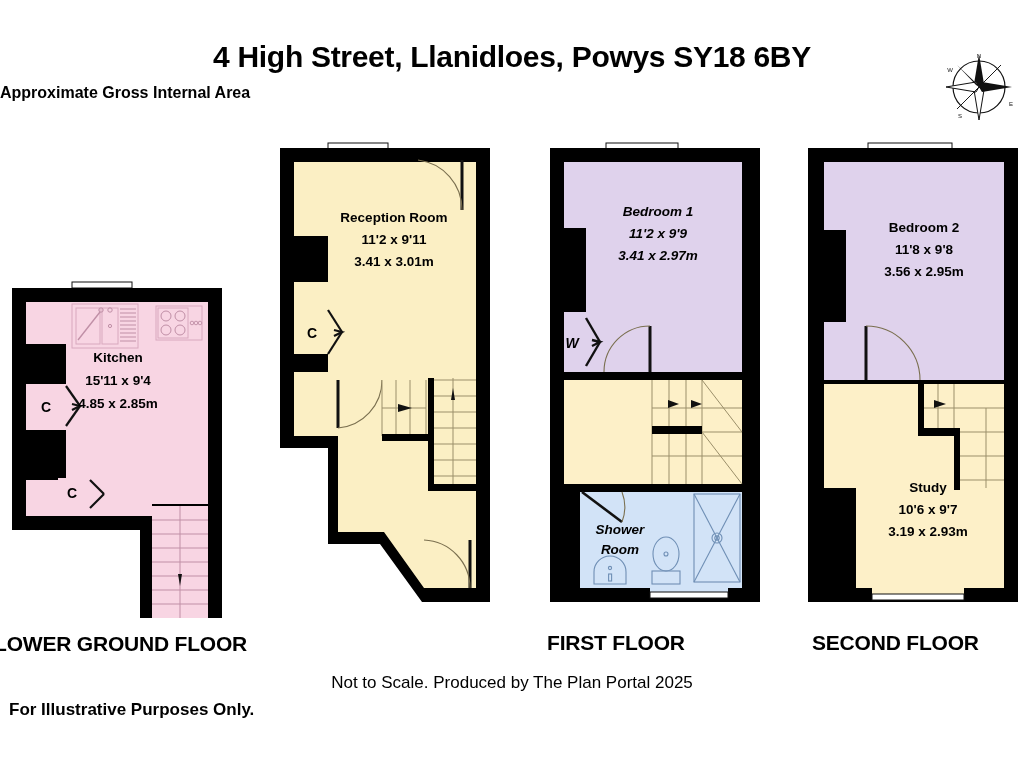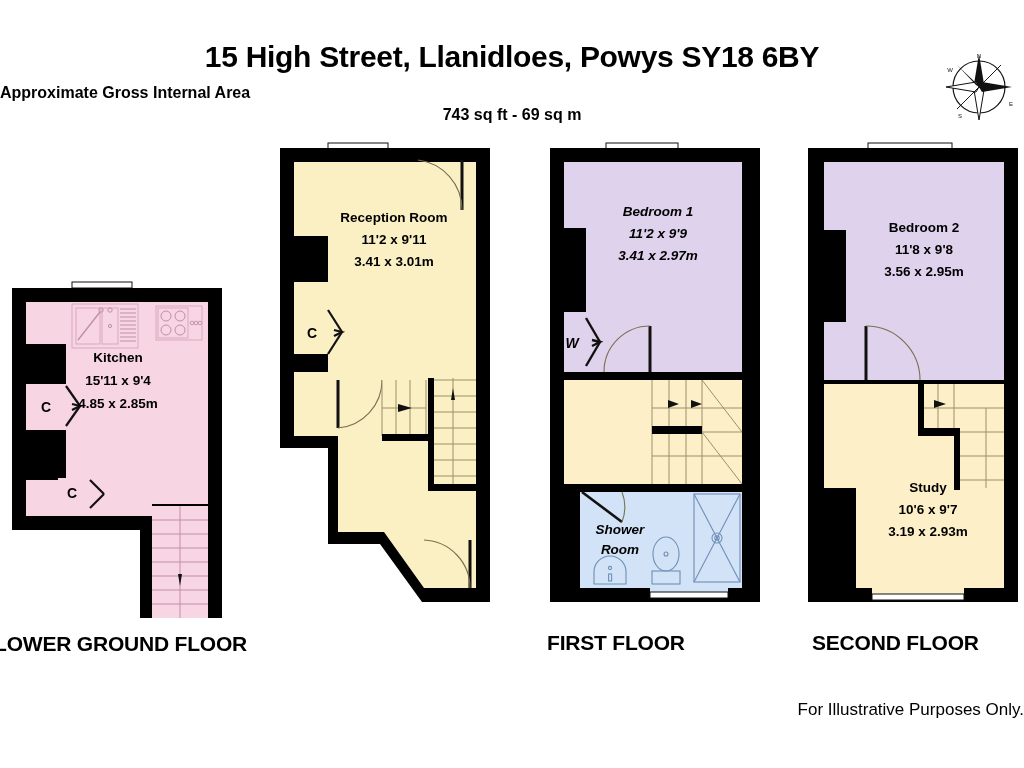--- a/index.html
+++ b/index.html
@@ -40,22 +40,22 @@
   #lbl-g{left:300px;top:632px;}
   #lbl-f{left:547px;top:631px;}
   #lbl-s{left:812px;top:631px;}
 
   
   .foot1{
     position:absolute;left:0;right:0;top:673px;text-align:center;
     font-size:17px;
   }
   .foot2{
-    position:absolute;left:9px;right:0;top:700px;text-align:right;
-    font-size:17px;font-weight:normal;
+    position:absolute;left:9px;right:0;top:700px;text-align:left;
+    font-size:17px;font-weight:bold;
   }
 
   
   .logo{position:absolute;left:862px;top:668px;width:150px;height:56px;}
   .logo-mark{position:absolute;left:0;top:2px;width:42px;height:52px;}
   .logo-words{
     position:absolute;left:50px;top:0px;
     color:#d8231e;font-size:13.5px;font-weight:bold;
     letter-spacing:2.6px;line-height:17.5px;
   }
@@ -64,23 +64,22 @@
   text{font-family:"Liberation Sans", sans-serif;}
   .rm-name{font-size:13.5px;font-weight:bold;}
   .rm-dim{font-size:13.5px;font-weight:bold;}
   .cl{font-size:14px;font-weight:bold;}
 </style>
 </head>
 <body>
 
 <div class="sheet">
 
-  <div class="title">15 High Street, Llanidloes, Powys SY18 6BY</div>
+  <div class="title">4 High Street, Llanidloes, Powys SY18 6BY</div>
   <div class="sub1">Approximate Gross Internal Area</div>
-  <div class="sub2">743 sq ft -  69 sq m</div>
 
   <div class="compass">
     <svg width="82" height="82" viewBox="0 0 82 82">
       <circle cx="41" cy="41" r="26" fill="none" stroke="#111" stroke-width="1.2"></circle>
 
       <polygon points="41,8 46,38 41,41 36,38" fill="#111"></polygon>
       <polygon points="41,74 46,44 41,41 36,44" fill="#fff" stroke="#111" stroke-width="1"></polygon>
       <polygon points="8,41 38,36 41,41 38,46" fill="#fff" stroke="#111" stroke-width="1"></polygon>
       <polygon points="74,41 44,36 41,41 44,46" fill="#111"></polygon>
 
@@ -366,16 +365,17 @@
       <text class="rm-name" x="128" y="352" text-anchor="middle">Study</text>
       <text class="rm-dim" x="128" y="374" text-anchor="middle">10'6 x 9'7</text>
       <text class="rm-dim" x="128" y="396" text-anchor="middle">3.19 x 2.93m</text>
     </svg>
   </div>
 
   <div class="floor-label" id="lbl-lg">LOWER GROUND FLOOR</div>
   <div class="floor-label" id="lbl-s">SECOND FLOOR</div>
   <div class="floor-label" id="lbl-f">FIRST FLOOR</div>
 
+  <div class="foot1">Not to Scale. Produced by The Plan Portal 2025</div>
   <div class="foot2">For Illustrative Purposes Only.</div>
 
 
 </div>
 
 </body></html>

